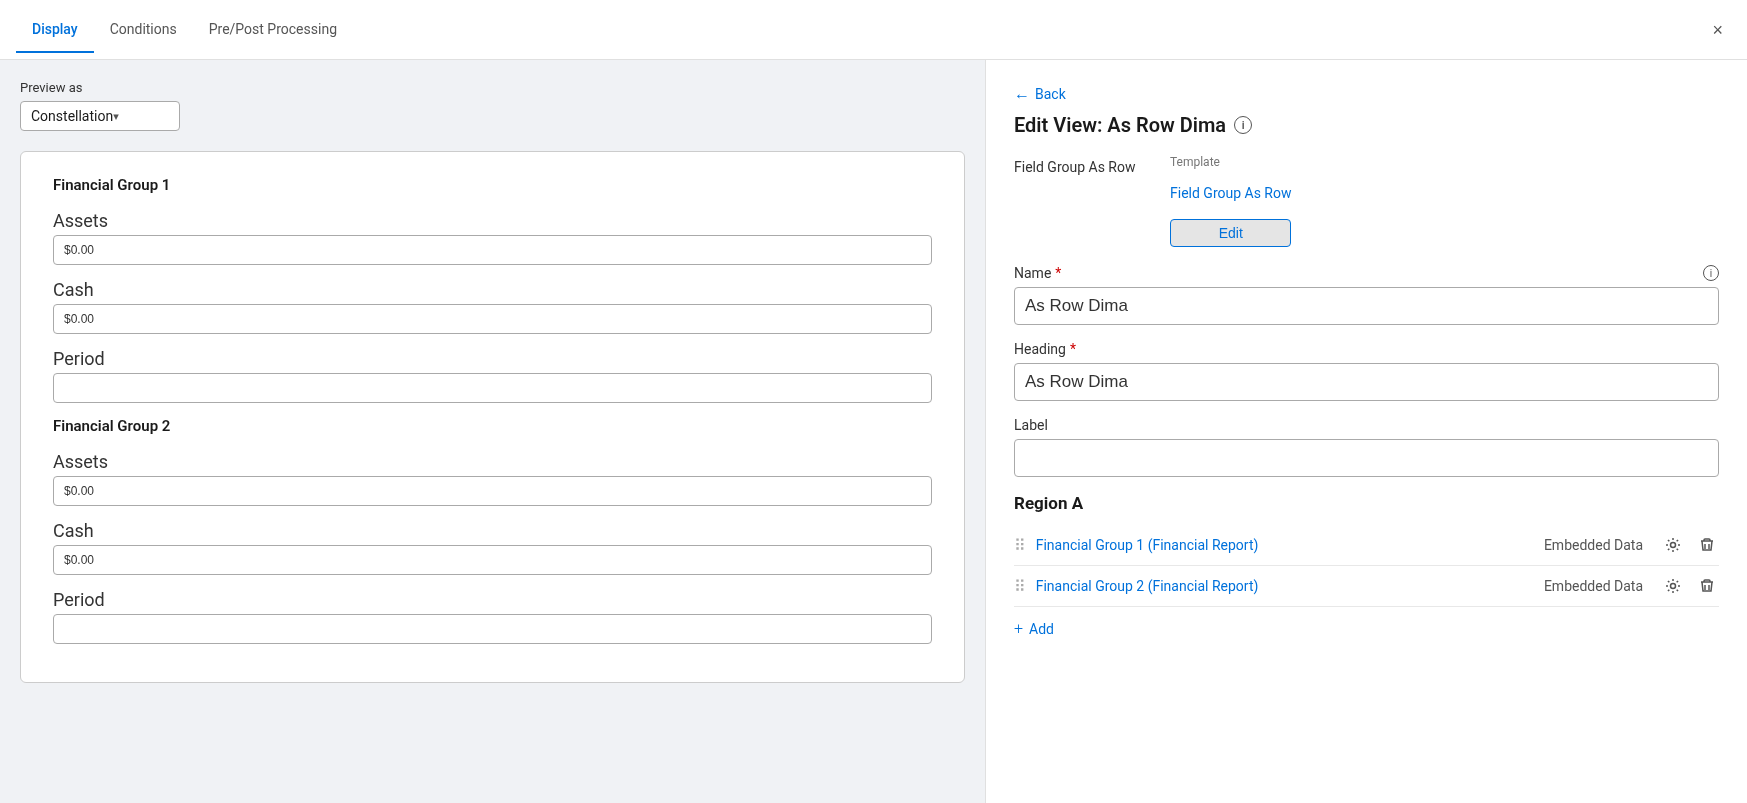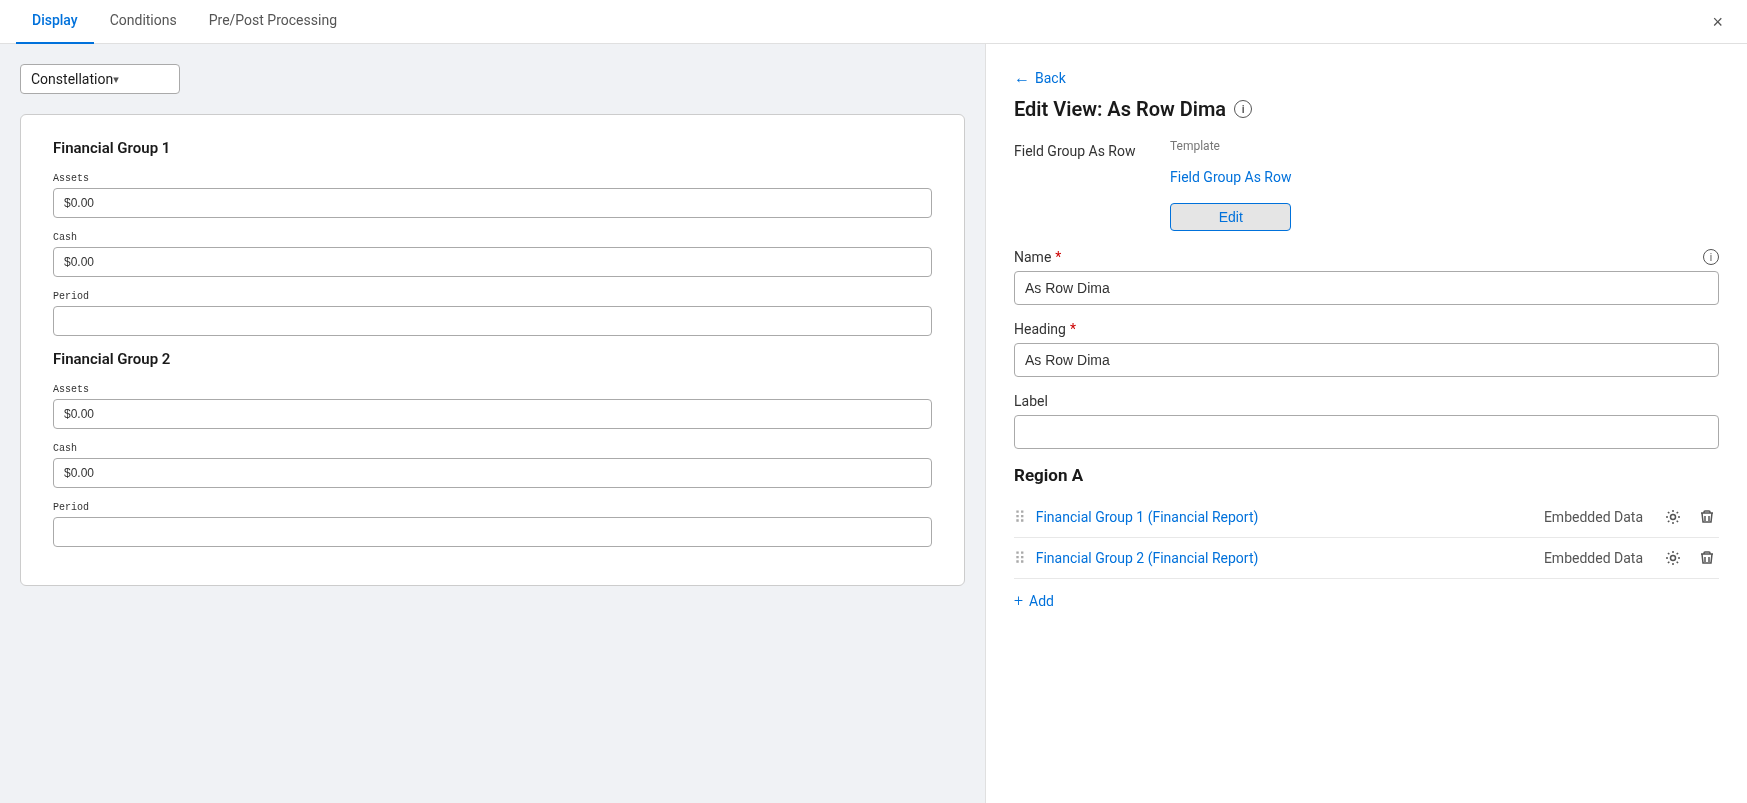--- a/index.html
+++ b/index.html
@@ -1,39 +1,39 @@
 <!DOCTYPE html>
 <html><head>
   <meta charset="utf-8">
   <style>
     * { box-sizing: border-box; margin: 0; padding: 0; }
     body { font-family: -apple-system, BlinkMacSystemFont, 'Segoe UI', Roboto, sans-serif; font-size: 14px; color: #1a1a1a; background: #fff; }
 
     .main-container { display: flex; flex-direction: column; height: 803px; width: 1747px; overflow: hidden; }
 
     
-    .tab-bar { display: flex; align-items: flex-end; border-bottom: 1px solid #e0e0e0; padding: 0 16px; position: relative; height: 44px; }
+    .tab-bar { display: flex; align-items: center; border-bottom: 1px solid #e0e0e0; padding: 0 16px; position: relative; height: 60px; }
     .tab { padding: 14px 16px; cursor: pointer; font-size: 14px; color: #555; border-bottom: 2px solid transparent; margin-bottom: -1px; }
     .tab.active { color: #0071db; border-bottom: 2px solid #0071db; font-weight: 500; }
     .close-btn { position: absolute; right: 16px; top: 50%; transform: translateY(-50%); background: none; border: none; cursor: pointer; font-size: 18px; color: #555; line-height: 1; padding: 4px 8px; }
 
     
     .content-area { display: flex; flex: 1; overflow: hidden; }
 
     
     .left-panel { flex: 0 0 985px; background: #f0f2f5; padding: 20px; overflow-y: auto; }
     .preview-label { font-size: 13px; color: #333; margin-bottom: 6px; }
     .preview-select { display: flex; align-items: center; background: #fff; border: 1px solid #aaa; border-radius: 4px; padding: 6px 10px; width: 160px; cursor: pointer; justify-content: flex-start; font-size: 14px; margin-bottom: 20px; }
     .preview-select .chevron { font-size: 11px; color: #555; }
 
     .preview-card { background: #fff; border: 1px solid #ccc; border-radius: 6px; padding: 24px 32px; }
 
     .group-title { font-weight: 600; font-size: 15px; text-align: left; margin-bottom: 16px; }
 
-    .field-label { font-size: 10px; color: #333; margin-bottom: 4px; font-family: Liberation Mono, monospace; }
+    .field-label { font-size: 18px; color: #333; margin-bottom: 4px; }
     .field-input { width: 100%; border: 1px solid #aaa; border-radius: 4px; padding: 7px 10px; font-size: 12px; color: #333; margin-bottom: 14px; background: #fff; }
     .field-input.empty { color: #999; }
 
     
     .right-panel { flex: 1; padding: 24px 28px; overflow-y: auto; border-left: 1px solid #e0e0e0; }
 
     .back-link { display: flex; align-items: center; color: #0071db; font-size: 14px; cursor: pointer; margin-bottom: 10px; gap: 5px; }
     .back-arrow { font-size: 16px; }
 
     .edit-view-title { font-size: 20px; font-weight: 600; margin-bottom: 18px; display: flex; align-items: center; gap: 8px; }
@@ -42,21 +42,21 @@
     .field-group-row { display: flex; align-items: flex-start; gap: 16px; margin-bottom: 18px; }
     .field-group-label-col { color: #333; font-size: 14px; white-space: nowrap; padding-top: 4px; min-width: 140px; }
     .field-group-value-col { display: flex; flex-direction: column; gap: 16px; }
     .template-label { font-size: 12px; color: #777; }
     .template-value { font-size: 14px; color: #0071db; }
     .edit-btn { border: 1px solid #0071db; color: #0071db; background: #e5e5e5; border-radius: 4px; padding: 5px 18px; font-size: 14px; cursor: pointer; margin-top: 2px; }
 
     .form-section { margin-bottom: 16px; }
     .form-label { font-size: 14px; color: #333; margin-bottom: 6px; display: flex; align-items: flex-end; gap: 4px; }
     .required-star { color: #c00; }
-    .form-input { width: 100%; border: 1px solid #aaa; border-radius: 4px; padding: 8px 10px; font-size: 14px; color: #333; }
+    .form-input { width: 100%; border: 1px solid #aaa; border-radius: 4px; padding: 8px 10px; font-size: 17px; color: #333; }
 
     .form-info-icon { display: inline-flex; align-items: center; justify-content: center; width: 16px; height: 16px; border-radius: 50%; border: 1px solid #555; font-size: 10px; color: #555; cursor: pointer; }
 
     .region-title { font-size: 17px; font-weight: 700; margin-bottom: 12px; margin-top: 8px; }
 
     .region-item { display: flex; align-items: center; padding: 10px 0; border-bottom: 1px solid #e8e8e8; gap: 10px; }
     .drag-handle { color: #aaa; font-size: 16px; cursor: grab; flex-shrink: 0; }
     .item-link { color: #0071db; font-size: 14px; cursor: pointer; flex: 1; }
     .item-type { color: #555; font-size: 14px; margin-left: auto; margin-right: 8px; }
     .item-icon-btn { background: none; border: none; cursor: pointer; color: #555; font-size: 16px; padding: 2px 4px; display: flex; align-items: center; justify-content: center; }
@@ -75,20 +75,21 @@
   <div class="tab-bar">
     <div class="tab active">Display</div>
     <div class="tab">Conditions</div>
     <div class="tab">Pre/Post Processing</div>
     <button class="close-btn">×</button>
   </div>
 
   <div class="content-area">
 
     <div class="left-panel">
+      <div class="preview-label">Preview as</div>
       <div class="preview-select">
         <span>Constellation</span>
         <span class="chevron">▾</span>
       </div>
 
       <div class="preview-card">
         
         <div class="group-title">Financial Group 1</div>
 
         <div class="field-label">Assets</div>

